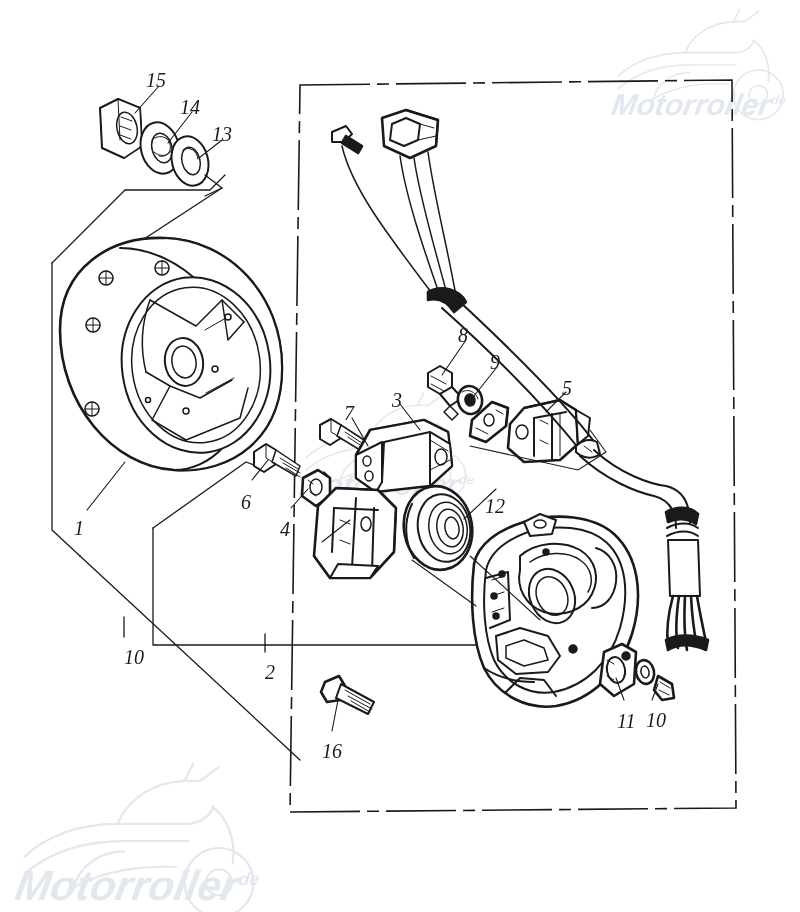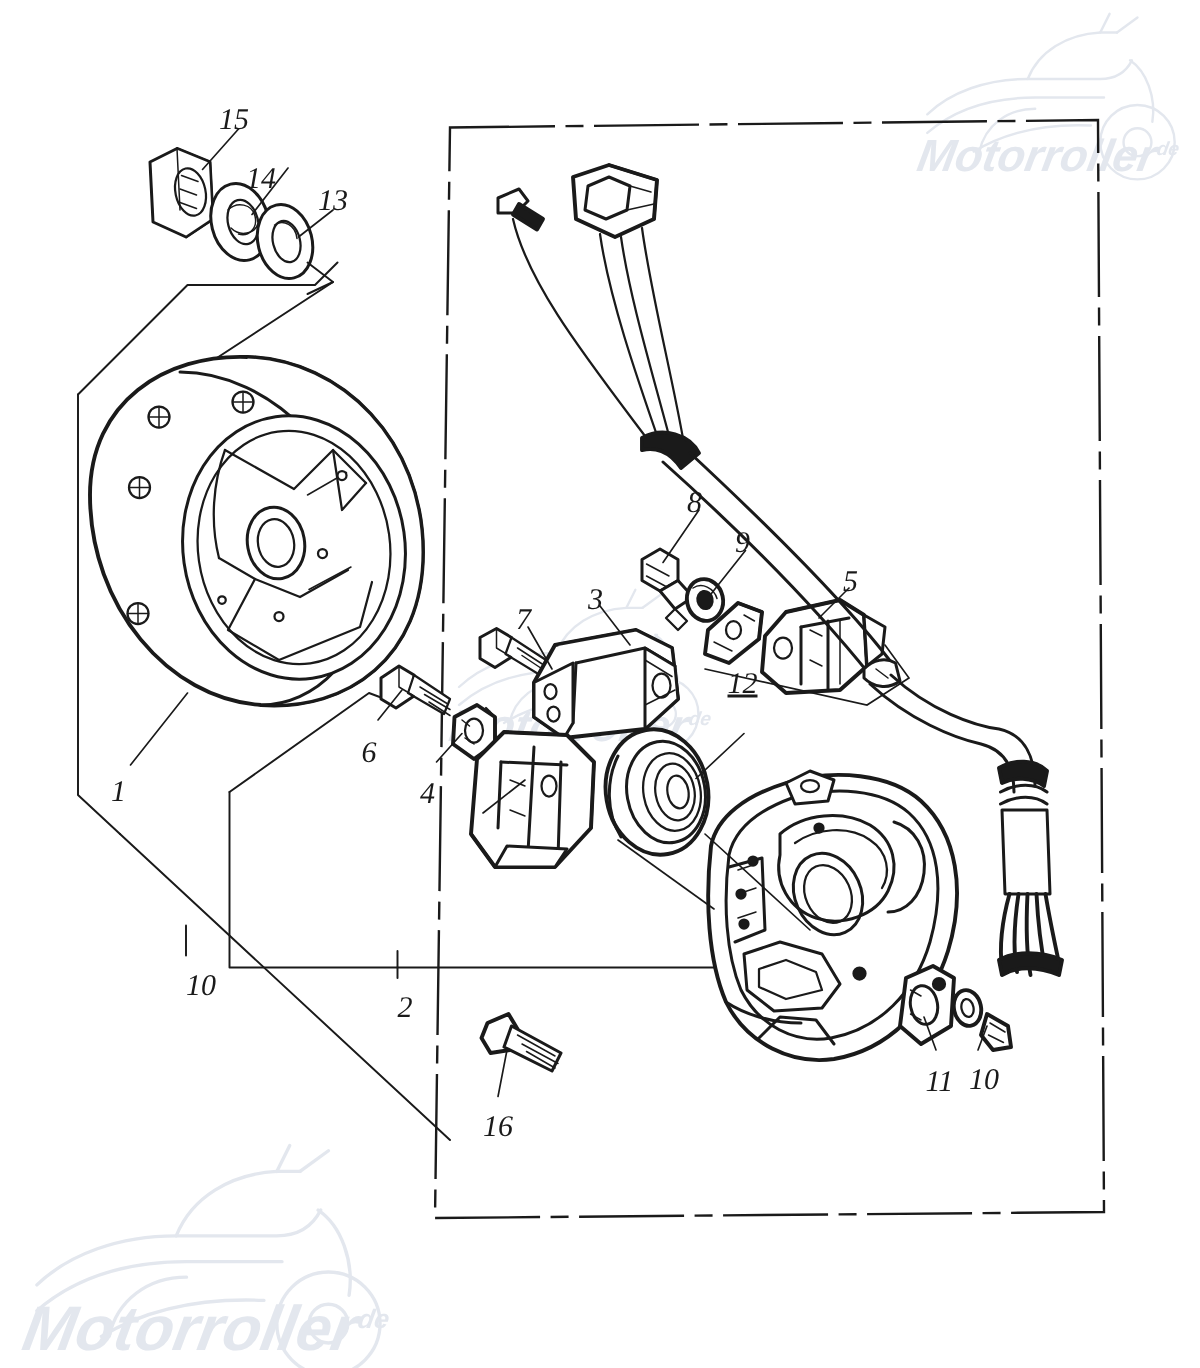--- a/index.html
+++ b/index.html
@@ -411,21 +411,21 @@
       <div class="num" style="left: 265px; top: 662px;">2</div>
       <div class="num" style="left: 392px; top: 390px;">3</div>
       <div class="num" style="left: 280px; top: 519px;">4</div>
       <div class="num" style="left: 562px; top: 378px;">5</div>
       <div class="num" style="left: 241px; top: 492px;">6</div>
       <div class="num" style="left: 344px; top: 403px;">7</div>
       <div class="num" style="left: 458px; top: 325px;">8</div>
       <div class="num" style="left: 490px; top: 352px;">9</div>
       <div class="num" style="left: 646px; top: 710px;">10</div>
       <div class="num" style="left: 617px; top: 711px; text-align: right;">11</div>
-      <div class="num" style="left: 485px; top: 446px; text-decoration: underline;">12</div>
+      <div class="num" style="left: 485px; top: 496px;">12</div>
       <div class="num" style="left: 212px; top: 124px;">13</div>
-      <div class="num" style="left: 164px; top: 97px; margin-top: 12px;">14</div>
+      <div class="num" style="left: 180px; top: 97px;">14</div>
       <div class="num" style="left: 146px; top: 70px;">15</div>
       <div class="num" style="left: 322px; top: 741px;">16</div>
       <div class="num" style="left: 124px; top: 647px;">10</div>
     </div>
 
 </div>
 
 </body></html>

